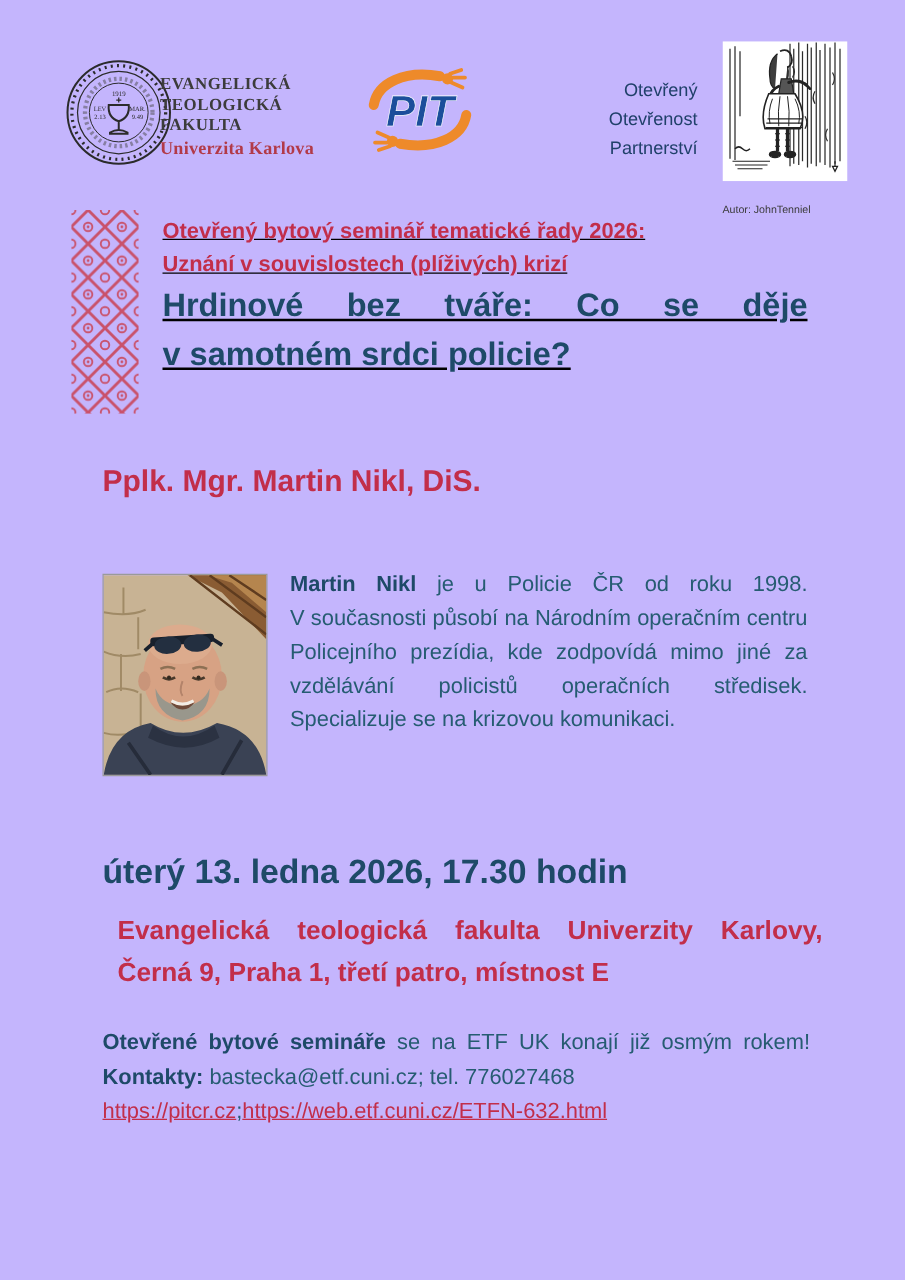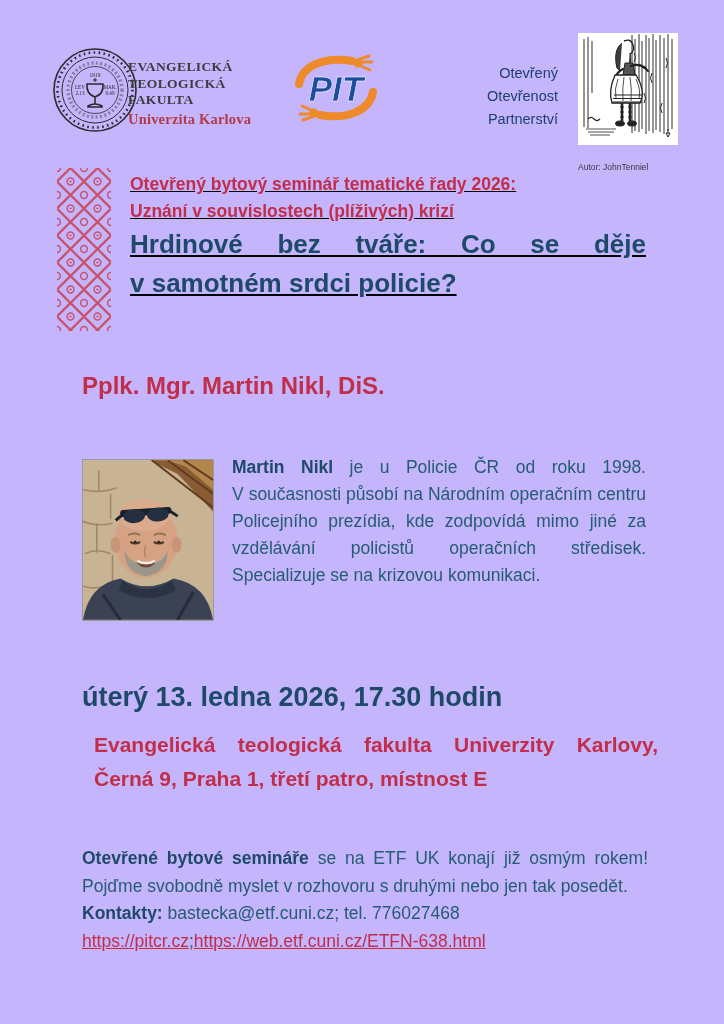--- a/index.html
+++ b/index.html
@@ -62,21 +62,21 @@
     position: absolute; left: 82px; top: 682px;
     color: #1e4a68; font-size: 27px; font-weight: bold;
   }
   .event-venue {
     position: absolute; left: 70px; top: 728px; width: 564px;
     color: #c22e4a; font-size: 21px; font-weight: bold; line-height: 34px; margin-left: 24px;
   }
   
   .footer {
     position: absolute; left: 82px; top: 820px; width: 566px;
-    color: #265c72; font-size: 17.5px; line-height: 27.5px; margin-top: 25px;
+    color: #265c72; font-size: 17.5px; line-height: 27.5px;
   }
   .footer b { color: #1e4a68; }
   .footer a { color: #c22e4a; }
   .link-sep { color: #265c72; }
 </style>
 </head>
 <body>
 
 <div class="page">
 
@@ -218,18 +218,17 @@
 
   <div class="event-date">úterý 13. ledna 2026, 17.30 hodin</div>
 
   <div class="event-venue">
     <div class="jline">Evangelická teologická fakulta Univerzity Karlovy,</div>
     <div>Černá 9, Praha 1, třetí patro, místnost E</div>
   </div>
 
   <div class="footer">
     <div class="jline"><b>Otevřené bytové semináře</b><span> se na ETF UK konají již osmým rokem!</span></div>
-    <div>Pojďme svobodně myslet v&nbsp;rozhovoru s&nbsp;druhými nebo jen tak posedět.</div>
     <div><b>Kontakty:</b><span> bastecka@etf.cuni.cz; tel. 776027468</span></div>
-    <div><a href="#">https://pitcr.cz</a><span class="link-sep">;</span><a href="#">https://web.etf.cuni.cz/ETFN-638.html</a></div>
+    <div><a href="#">https://pitcr.cz</a><span class="link-sep">;</span><a href="#">https://web.etf.cuni.cz/ETFN-632.html</a></div>
   </div>
 
 </div>
 
 </body></html>

